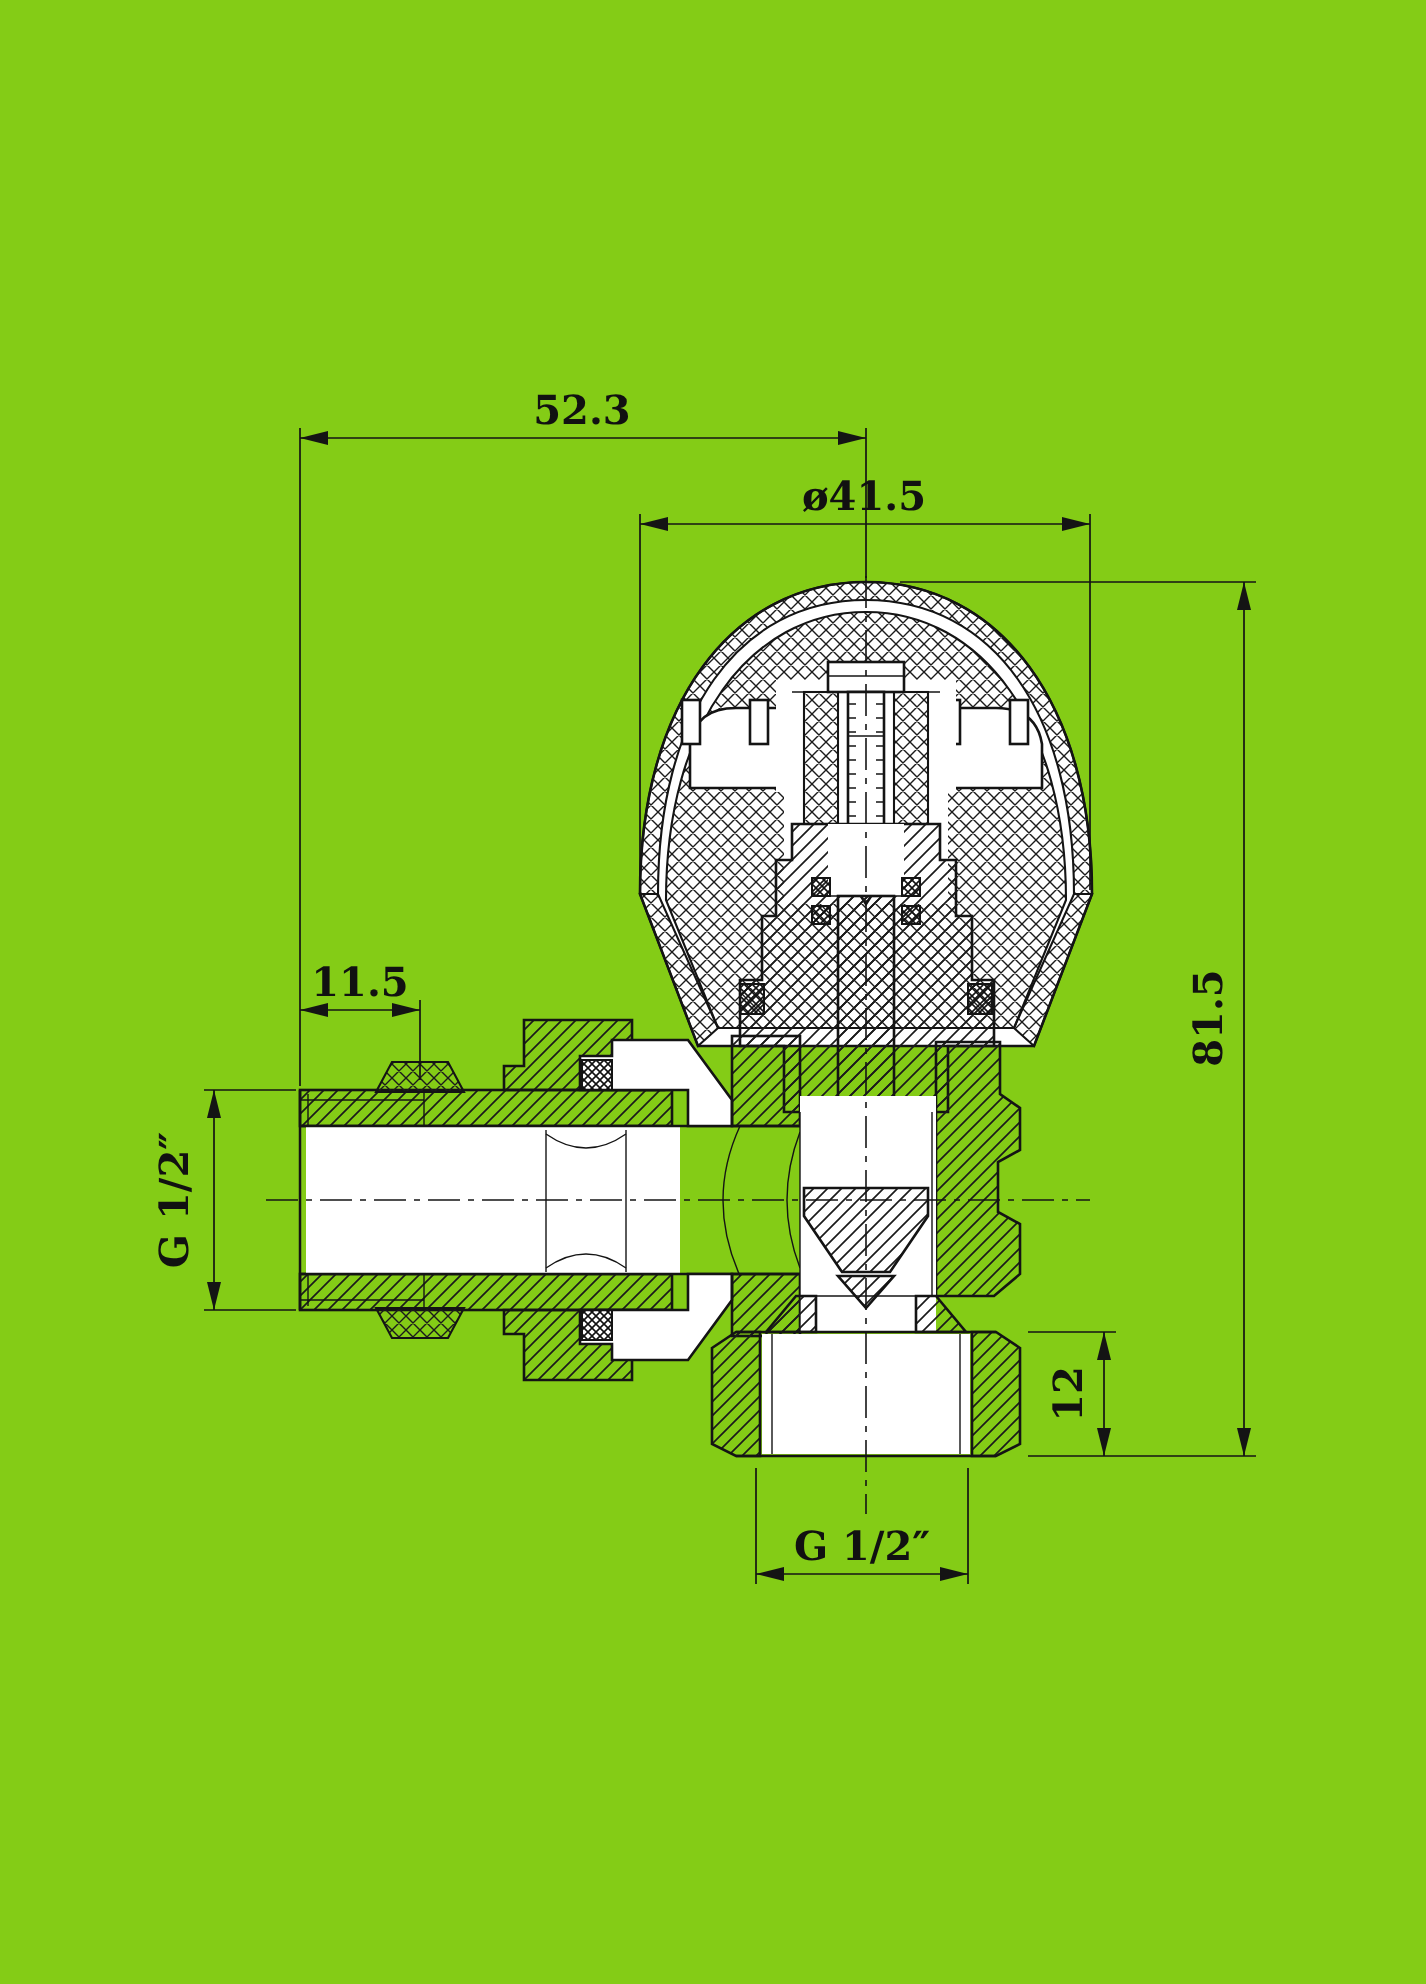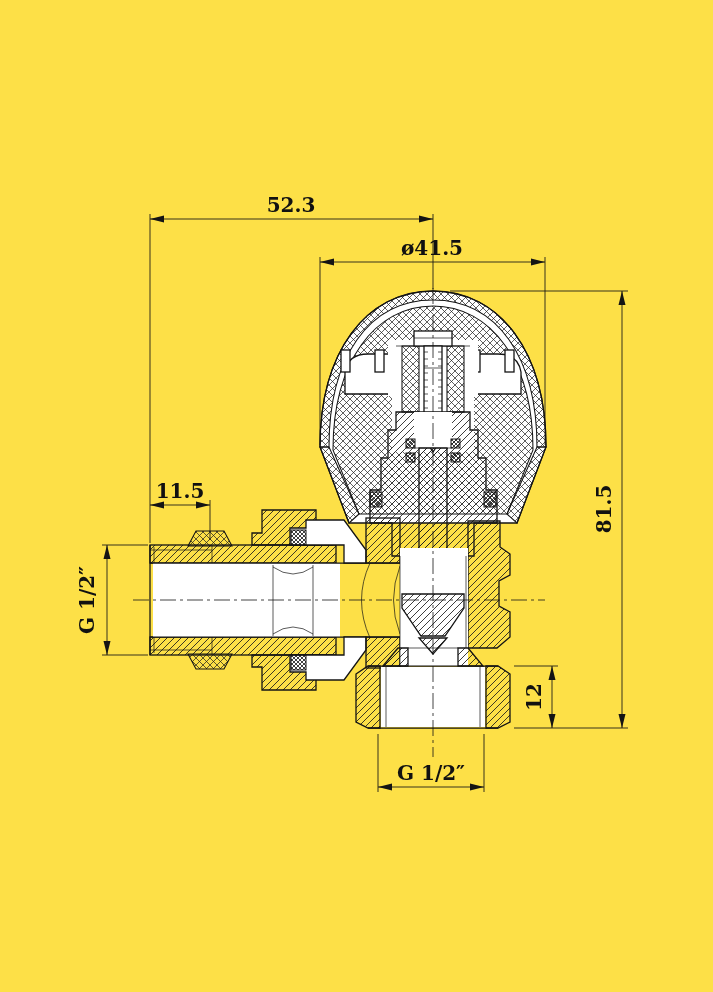--- a/index.html
+++ b/index.html
@@ -1,16 +1,16 @@
 <!DOCTYPE html>
 <html><head>
 <meta charset="utf-8">
 <style>
   html,body{margin:0;padding:0;background:#ffffff;}
-  .canvas{width:713px;height:992px;background:#fde047;position:relative;overflow:hidden;}
+  .canvas{width:713px;height:992px;background:#84cc16;position:relative;overflow:hidden;}
   svg{display:block;}
   .o   {fill:#ffffff;stroke:#141414;stroke-width:1.3;stroke-linejoin:miter;}
   .h   {fill:url(#h45);stroke:#141414;stroke-width:1.3;stroke-linejoin:miter;}
   .x   {fill:url(#xh7);stroke:#141414;stroke-width:1.05;stroke-linejoin:miter;}
   .xd  {fill:url(#xh4);stroke:#141414;stroke-width:1;}
   .w   {fill:#ffffff;stroke:none;}
   .ln  {stroke:#141414;stroke-width:1.25;fill:none;}
   .thin{stroke:#141414;stroke-width:0.7;fill:none;}
   .dim {stroke:#141414;stroke-width:0.85;fill:none;}
   .ctr {stroke:#141414;stroke-width:0.8;fill:none;stroke-dasharray:16 4 3 4;}

